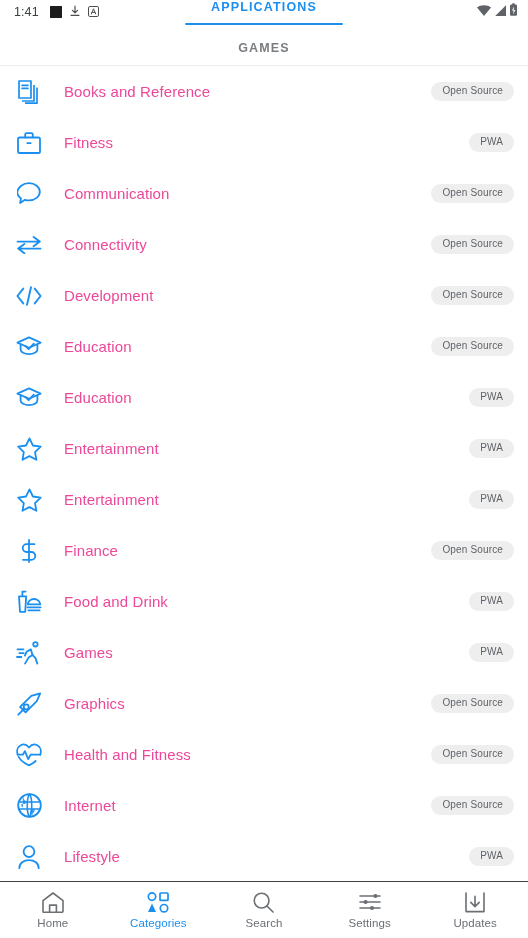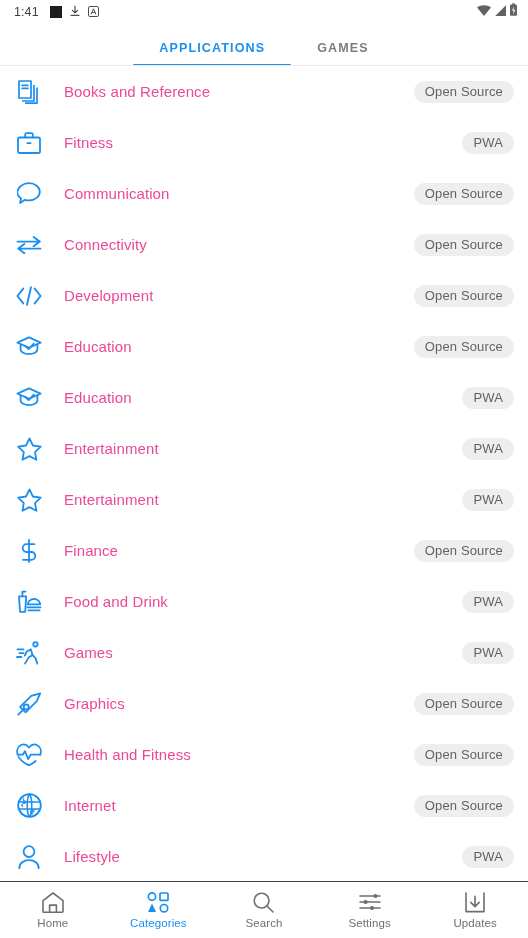--- a/index.html
+++ b/index.html
@@ -24,21 +24,21 @@
   .sb-right { margin-left:auto; display:flex; align-items:center; gap:2px; }
   .sb-sq { width:12px; height:12px; background:#1d1d1d; display:block; }
   .sb-ic { display:block; }
 
   
   .tabbar {
     flex: 0 0 42px; height: 42px;
     display:flex; align-items:flex-end; justify-content:center;
     background:#fff; position:relative;
   }
-  .tabs-inner { display:flex; gap:0; }
+  .tabs-inner { display:flex; gap:16px;flex-direction:column; }
   .tab {
     position:relative;
     padding: 0 26px 11px 26px;
     font-size: 12.5px;
     letter-spacing: 1.15px;
     font-weight: 600;
     color:#7a7d80;
     cursor:pointer;
     background:none; border:none;
     font-family:"Liberation Sans", sans-serif;
@@ -74,21 +74,21 @@
     font-size: 15px;
     color: #ec4899;
     letter-spacing: .1px;
     white-space:nowrap;
     overflow:hidden;
   }
   .row-badge {
     margin-left:auto;
     background: #eeeeee;
     color: #5f6368;
-    font-size: 13px;
+    font-size: 10px;
     letter-spacing:.15px;
     border-radius: 11px;
     padding: 4px 11px 5px 11px;
     line-height: 1;
     white-space:nowrap;
   }
 
   
   .bottomnav {
     flex: 0 0 57px; height:57px;

